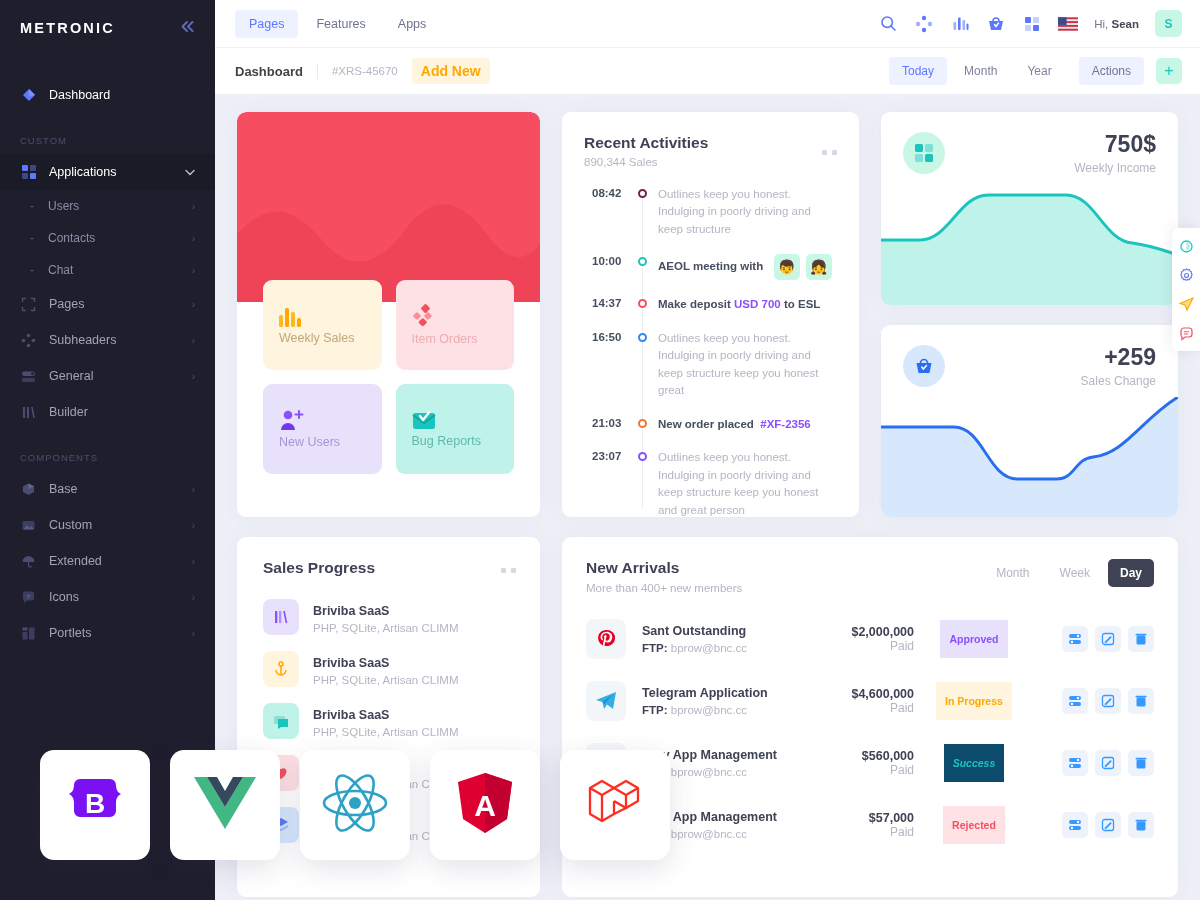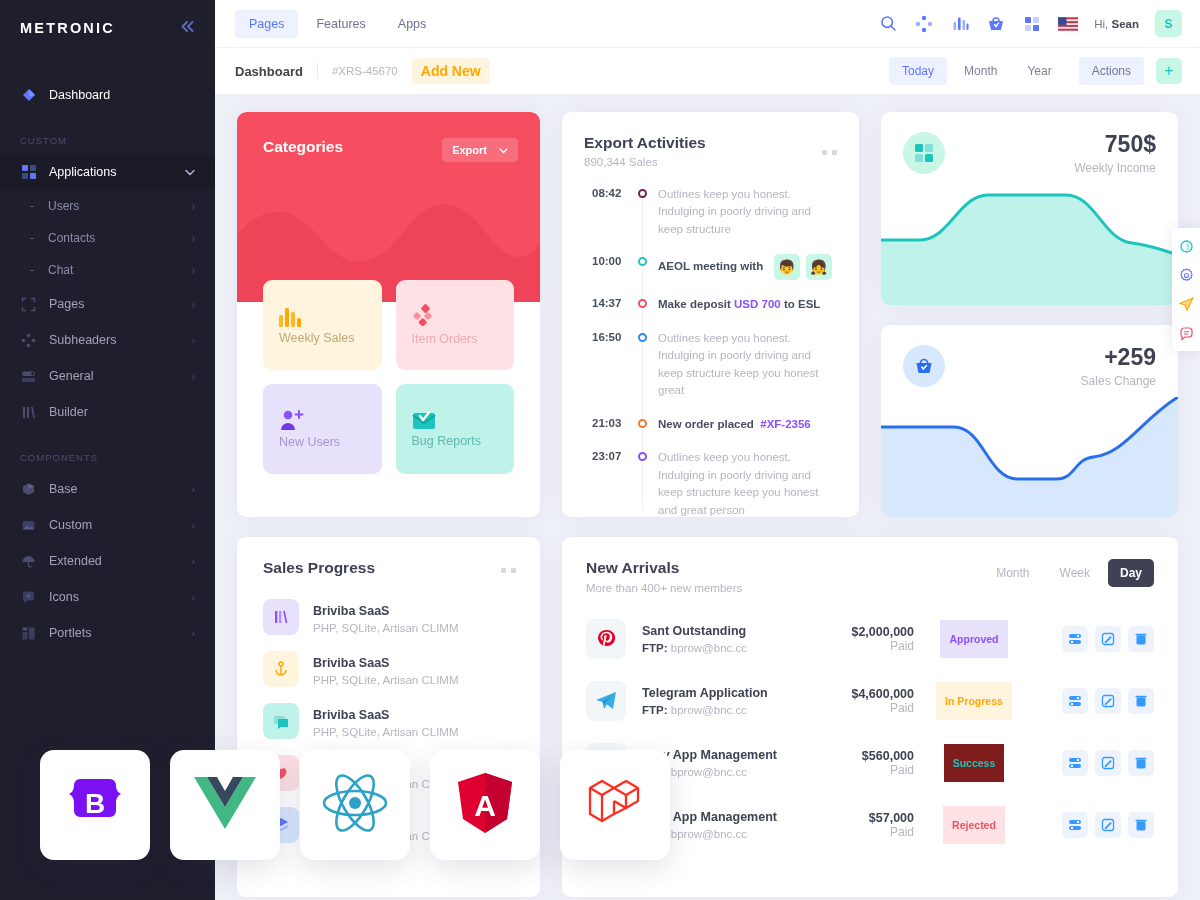--- a/index.html
+++ b/index.html
@@ -190,21 +190,21 @@
   .na-name { font-size: 12.5px; font-weight: bold; color: #3f4254; }
   .na-ftp { font-size: 11.5px; color: #b5b5c3; margin-top: 4px; }
   .na-ftp b { color: #3f4254; }
   .na-amt { width: 118px; text-align: right; }
   .na-amt .v { font-size: 12.5px; font-weight: bold; color: #3f4254; }
   .na-amt .s { font-size: 12px; color: #b5b5c3; }
   .na-badge-cell { width: 120px; display: flex; justify-content: center; }
   .badge { font-size: 10.5px; font-weight: 600; padding: 13px 9px; border-radius: 0; }
   .b-approved { background: #e8e1fb; color: #8950fc; }
   .b-progress { background: #fff4de; color: #ffa800; }
-  .b-success  { background: #7f1d1d; color: #1bc5bd; }
+  .b-success  { background: #0c4a6e; color: #1bc5bd; font-style: italic; }
   .b-rejected { background: #ffe2e5; color: #f64e60; }
   .na-acts { width: 120px; display: flex; justify-content: flex-end; gap: 7px; }
   .act-btn { width: 26px; height: 26px; border-radius: 5px; background: #eef3fb; display: flex; align-items: center; justify-content: center; cursor: pointer; }
 
   
   .float-bar {
     position: absolute; right: 0; top: 228px; width: 28px;
     background: #ffffff; border-radius: 6px 0 0 6px;
     box-shadow: 0 0 14px rgba(82,63,105,0.12);
     padding: 5px 0; display: flex; flex-direction: column; gap: 3px; z-index: 40;
@@ -460,31 +460,20 @@
         <span class="plus-btn">+</span>
       </div>
     </div>
 
     <div class="content">
 
       <div class="row1">
 
         <section class="card cat-card">
           <div class="cat-head">
-            <div class="cat-head-inner">
-              <span class="cat-title">Categories</span>
-              <span class="export-btn">
-                <span>Export</span>
-                <span>
-                  <svg width="9" height="6" viewBox="0 0 9 6">
-                      <path d="M1 1 L4.5 4.5 L8 1" stroke="#ffffff" stroke-width="1.3" fill="none" stroke-linecap="round"></path>
-                    </svg>
-                </span>
-              </span>
-            </div>
             <svg class="cat-wave" viewBox="0 0 303 130" preserveAspectRatio="none">
               <path d="M0 62 C 30 30, 55 32, 85 68 C 112 100, 140 96, 168 58 C 195 22, 222 24, 250 62 C 272 92, 288 90, 303 72 L303 130 L0 130 Z" fill="#ef4457"></path>
             </svg>
           </div>
           <div class="cat-grid">
             <div class="cat-tile t-yellow">
               <span>
                 <svg width="24" height="22" viewBox="0 0 24 22">
                     <rect x="0" y="10" width="4" height="12" rx="1.5" fill="#ffb822"></rect>
                     <rect x="6" y="3" width="4" height="19" rx="1.5" fill="#ffa800"></rect>
@@ -522,21 +511,21 @@
                     <path d="M1 5 L12 13 L23 5" stroke="#0fa89f" stroke-width="2" fill="none"></path>
                     <path d="M8 6 L11 10 L17 2.5" stroke="#ffffff" stroke-width="2.3" fill="none" stroke-linecap="round" stroke-linejoin="round"></path>
                   </svg>
               </span>
               <span class="cat-tile-label">Bug Reports</span>
             </div>
           </div>
         </section>
 
         <section class="card act-card">
-          <div class="act-title">Export Activities</div>
+          <div class="act-title">Recent Activities</div>
           <div class="act-sub">890,344 Sales</div>
           <div class="dots">
               <i></i>
               <i></i>
             </div>
 
           <div class="timeline">
             <div class="tl-line"></div>
 
             <div class="tl-item">

